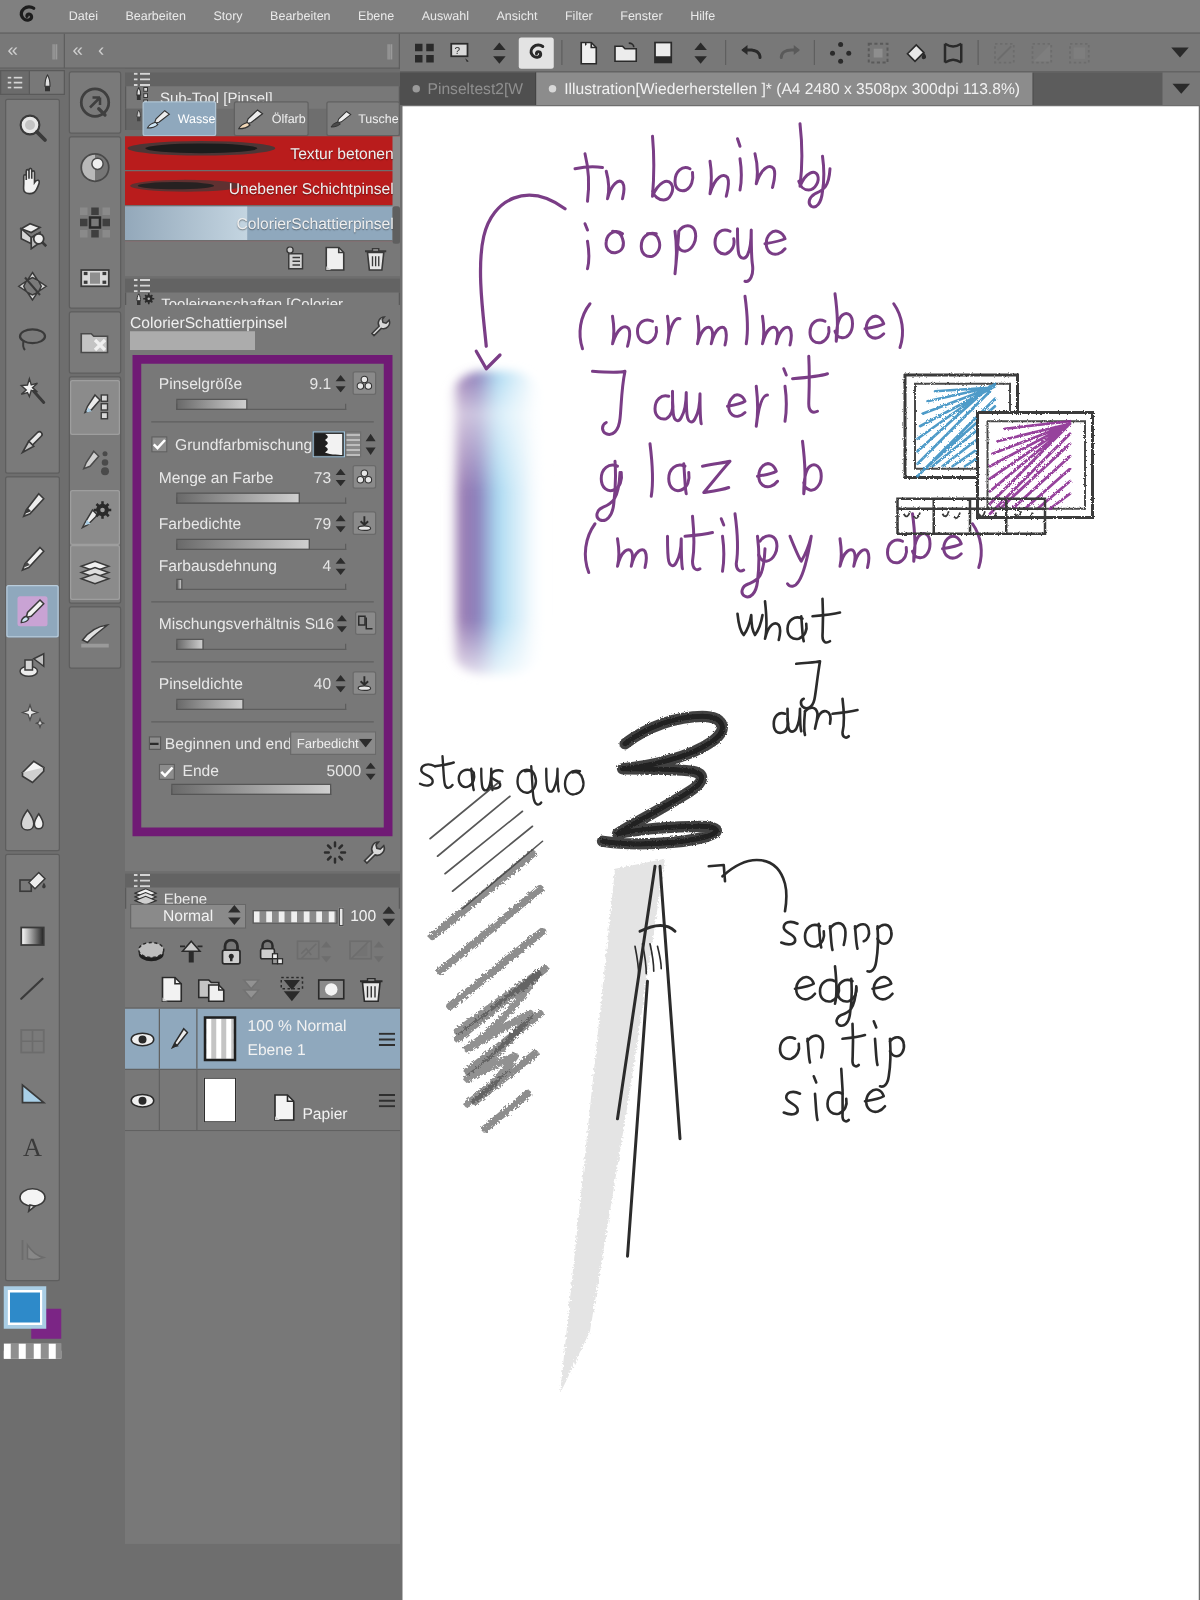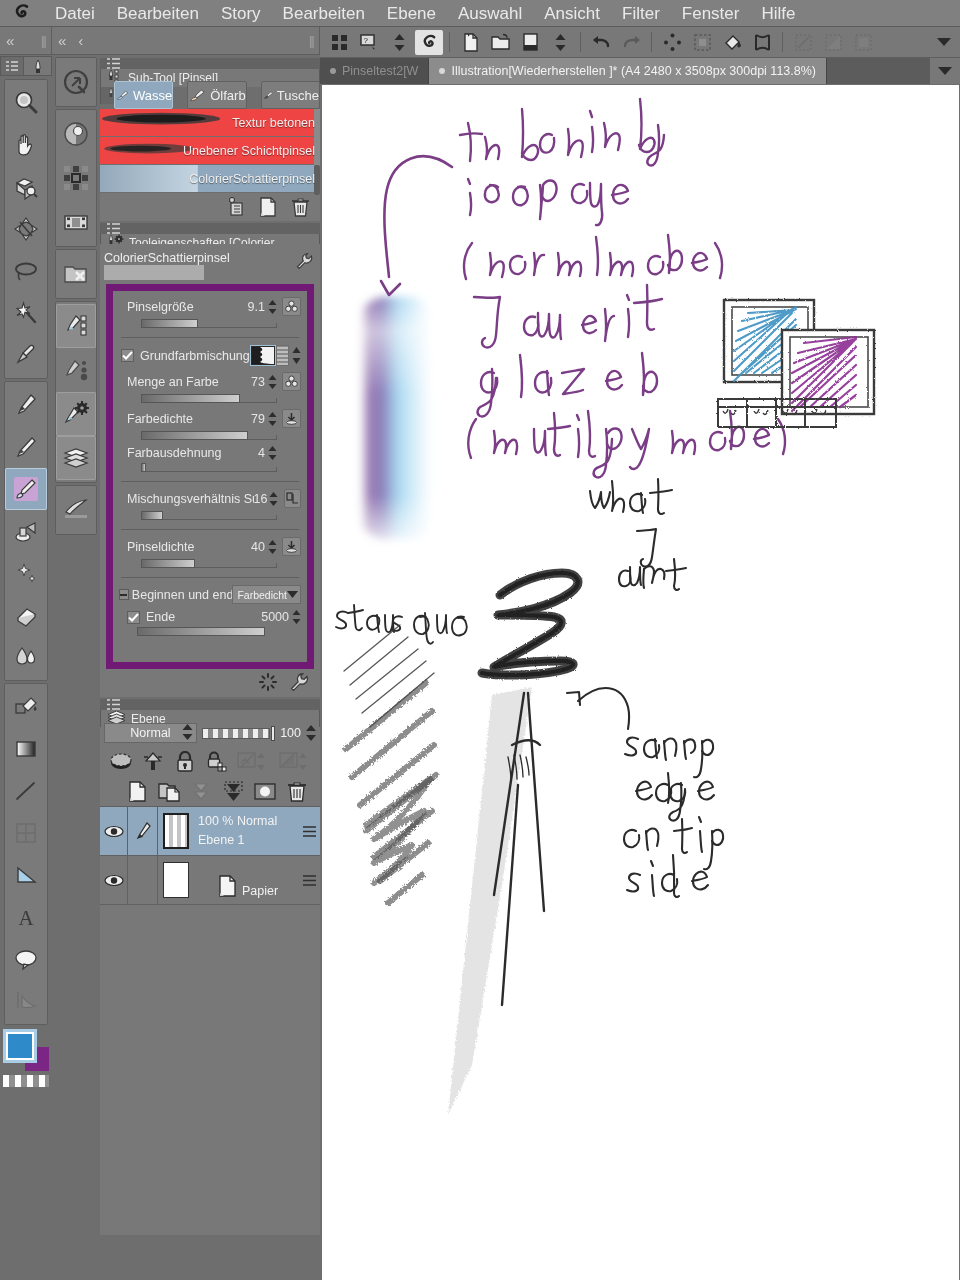--- a/index.html
+++ b/index.html
@@ -14,21 +14,21 @@
 
   
   #menubar {
     position: absolute; left:0; top:0; width:960px; height:27px;
     background:#808080; display:flex; align-items:center;
     border-bottom:1px solid #5b5b5b;
   }
   #app-logo { width:44px; height:27px; display:flex; align-items:center; justify-content:center; }
   #app-logo svg { display:block; }
   .menu-item {
-    color:#e9e9e9; font-size:17px; padding:0 11px; line-height:27px;
+    color:#e9e9e9; font-size:10px; padding:0 11px; line-height:27px;
     white-space:nowrap; cursor:default;
   }
 
   
   #strip-row { position:absolute; left:0; top:27px; width:960px; height:28px; }
   .strip {
     position:absolute; top:0; height:28px; background:#787878;
     border-right:1px solid #5e5e5e; border-bottom:1px solid #5e5e5e;
     display:flex; align-items:center;
   }
@@ -125,28 +125,28 @@
   }
   .pal-tab.inactive { background:#666; }
   .pal-tab-icononly { width:28px; justify-content:center; padding:0; }
   .pal-body { background:#787878; }
 
   
   #brushcats { display:flex; height:30px; background:#6e6e6e; gap:2px; padding:2px 0 0 2px; }
   .bcat {
     flex:1 1 0; min-width:0; display:flex; align-items:center; gap:3px;
     background:#7d7d7d; border:1px solid #616161; border-radius:2px;
-    font-size:13px; color:#efefef; padding-left:2px; overflow:hidden; white-space:nowrap;
+    font-size:10px; color:#efefef; padding-left:2px; overflow:hidden; white-space:nowrap;
     cursor:pointer;
     margin-left:12px;
   }
   .bcat.sel { background:#8fa8bd; border-color:#aec3d3; color:#fff; }
 
   
-  #subtools { background:#ef4444; position:relative; }
+  #subtools { background:#b91c1c; position:relative; }
   .strow {
     position:relative; height:28px; display:flex; align-items:center; justify-content:flex-end;
     font-size:12.5px; color:#efefef; border-bottom:1px solid #6e6e6e; padding-right:5px;
     cursor:pointer; overflow:hidden;
   }
   .strow.sel { background:#8fa8bd; }
   .strow .thumb { position:absolute; left:0; top:0; width:100%; height:100%; }
   .strow .lbl { position:relative; z-index:2; text-shadow:0 1px 1px rgba(0,0,0,0.45); }
   #st-scroll { position:absolute; right:0; top:0; width:6px; height:100%; }
 

